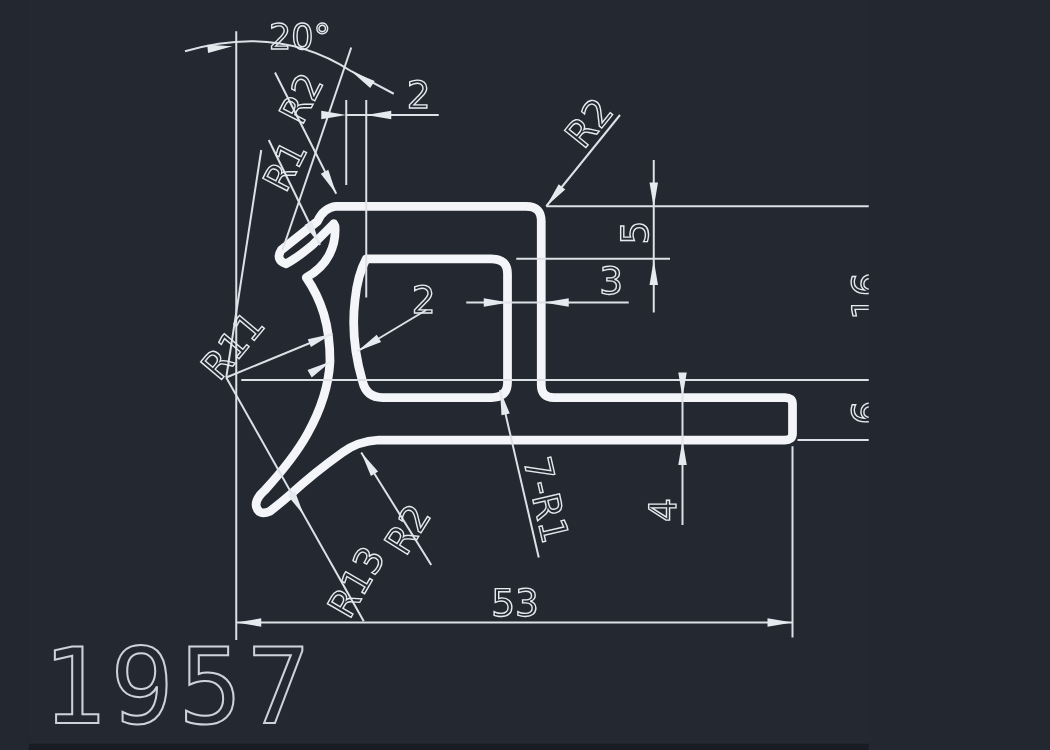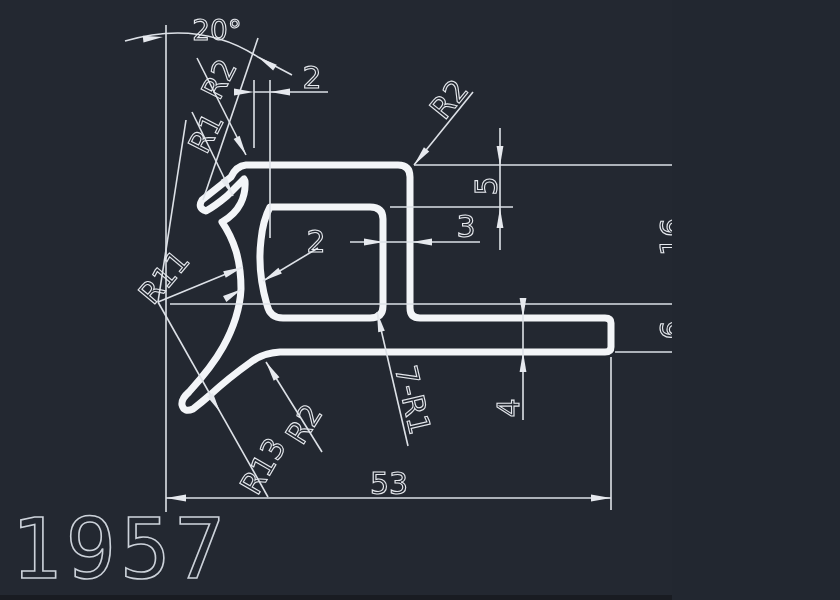--- a/index.html
+++ b/index.html
@@ -1,17 +1,17 @@
 <!DOCTYPE html>
 <html><head>
 <meta charset="utf-8">
 <style>
   html,body{margin:0;padding:0;background:#222730;}
   .stage{position:relative;width:672px;height:600px;background:#232831;overflow:hidden;
-         font-family:"DejaVu Sans", sans-serif;}
+         font-family:"DejaVu Sans", sans-serif;margin-left:23px;}
   svg{display:block}
   .profile{fill:none;stroke:#f3f5f8;stroke-width:7;stroke-linecap:round;stroke-linejoin:round;}
   .thin{fill:none;stroke:#dde1e7;stroke-width:1.6;stroke-linecap:butt;}
   .ar{fill:#e6e9ee;stroke:none;}
   .dimtxt{fill:none;stroke:#e6e9ee;stroke-width:1.1;font-size:30px;
           font-family:"DejaVu Sans", sans-serif;text-anchor:middle;}
   .dimtxt-sm{font-size:28px;}
   .dwgnum{fill:none;stroke:#ccd2da;stroke-width:1.6;font-size:84px;letter-spacing:4px;
           font-family:"DejaVu Sans Mono", monospace;text-anchor:middle;}
   .bottombar{position:absolute;left:0;bottom:0;width:840px;height:5px;background:#191c22;}

